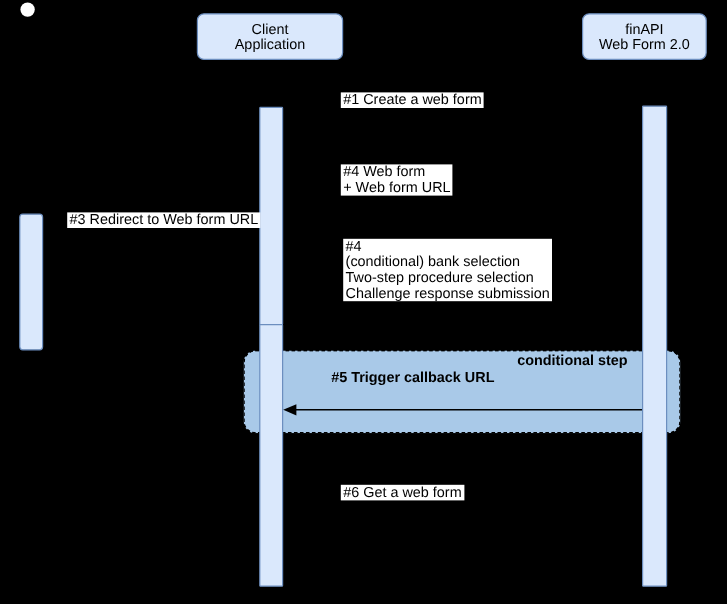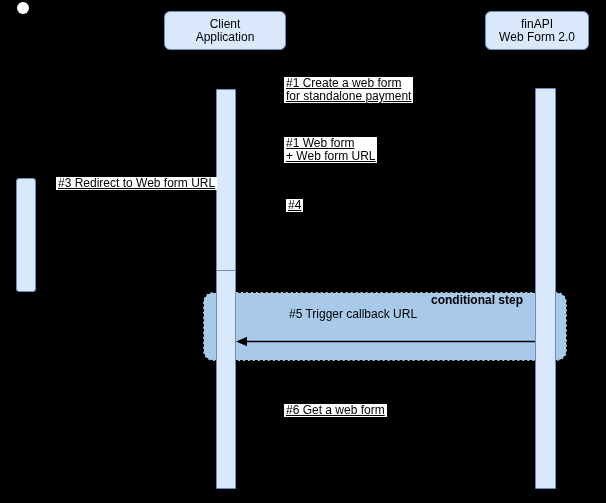--- a/index.html
+++ b/index.html
@@ -30,21 +30,20 @@
   .cond-frame {
     background:#a9c9e8;
     border:1px dashed #000000;
     border-radius:10px;
   }
   .msg-label {
     background:#ffffff;
     line-height:13px;
     padding:0 2px;
     white-space:nowrap;
-    text-decoration:underline;
   }
   .msg-label div { white-space:nowrap; }
   .plain-label {
     line-height:13px;
     white-space:nowrap;
   }
   .cond-title {
     text-align:right;
     line-height:13px;
   }
@@ -74,37 +73,39 @@
 
 <div class="abs shape" style="left:535px; top:88px; width:21px; height:401px; border-radius:1px;"></div>
 
 <svg class="overlay" width="606" height="503" viewBox="0 0 606 503">
   <line x1="535" y1="341.5" x2="246" y2="341.5" stroke="#000000" stroke-width="1.3"></line>
   <polygon points="236,341.5 247,336.8 247,346.2" fill="#000000"></polygon>
 </svg>
 
 <div class="abs msg-label" style="left:284px; top:77px;">
   <div>#1 Create a web form</div>
-  <div>for standalone payment</div>
 </div>
 
 <div class="abs msg-label" style="left:284px; top:137px;">
-  <div>#1 Web form</div>
+  <div>#4 Web form</div>
   <div>+ Web form URL</div>
 </div>
 
 <div class="abs msg-label" style="left:56px; top:177px;text-align:right;">
   <div>#3 Redirect to Web form URL</div>
 </div>
 
 <div class="abs msg-label" style="left:286px; top:199px;">
   <div>#4</div>
+  <div>(conditional) bank selection</div>
+  <div>Two-step procedure selection</div>
+  <div>Challenge response submission</div>
 </div>
 
 <div class="abs msg-label" style="left:284px; top:404px;">
   <div>#6 Get a web form</div>
 </div>
 
 <div class="abs cond-title" style="left:285px; top:294px; width:238px;font-weight:bold;">conditional step</div>
 
-<div class="abs plain-label" style="left:289px; top:308px;">
+<div class="abs plain-label" style="left:276px; top:308px;font-weight:bold;">
   <div>#5 Trigger callback URL</div>
 </div>
 
 </body></html>

